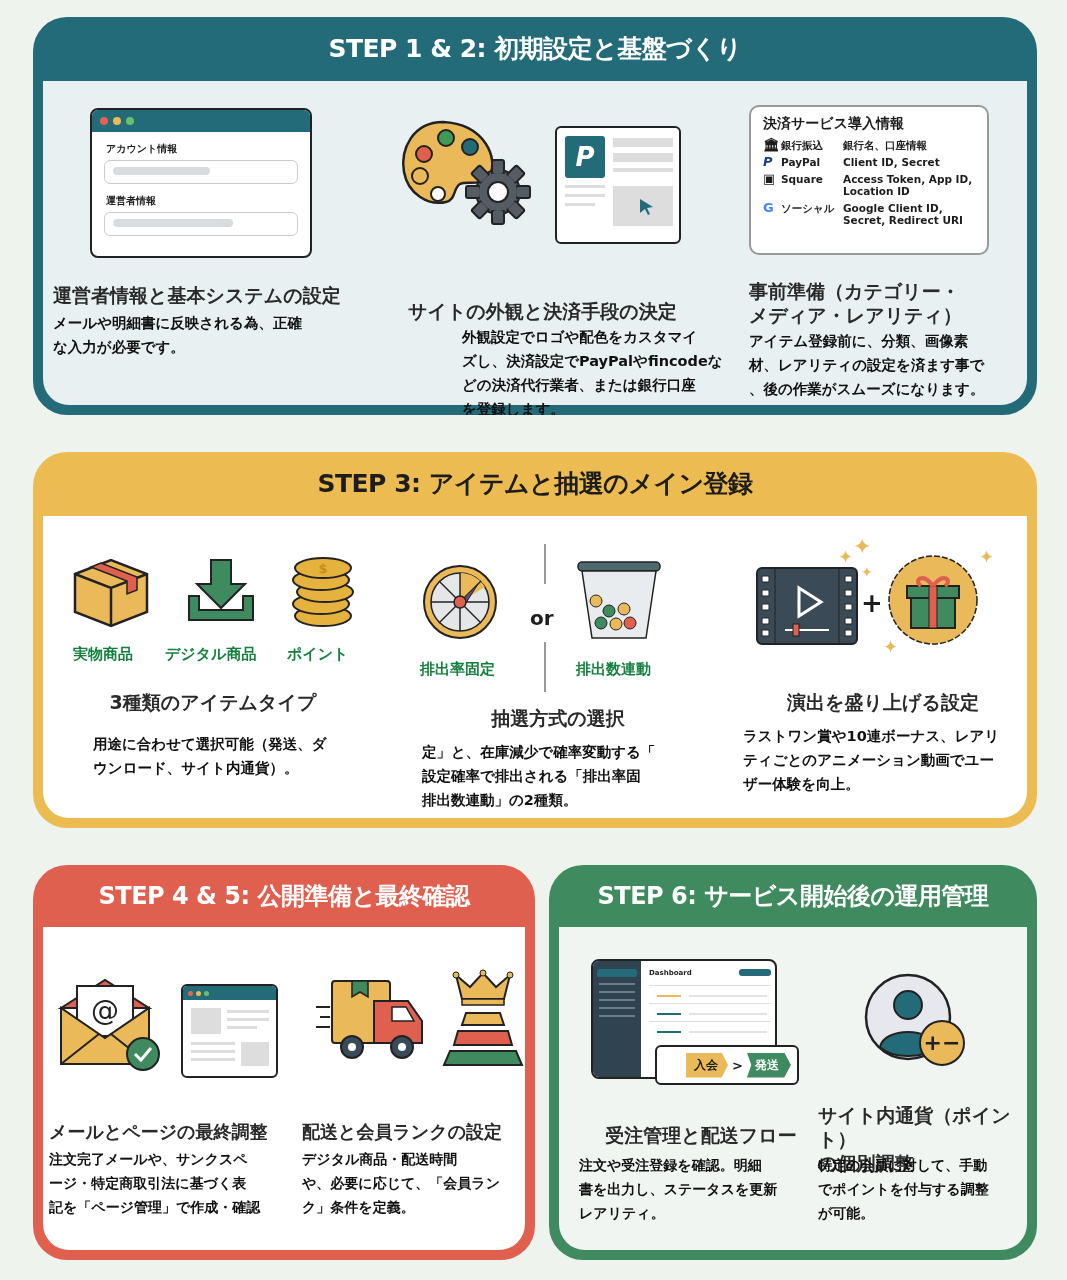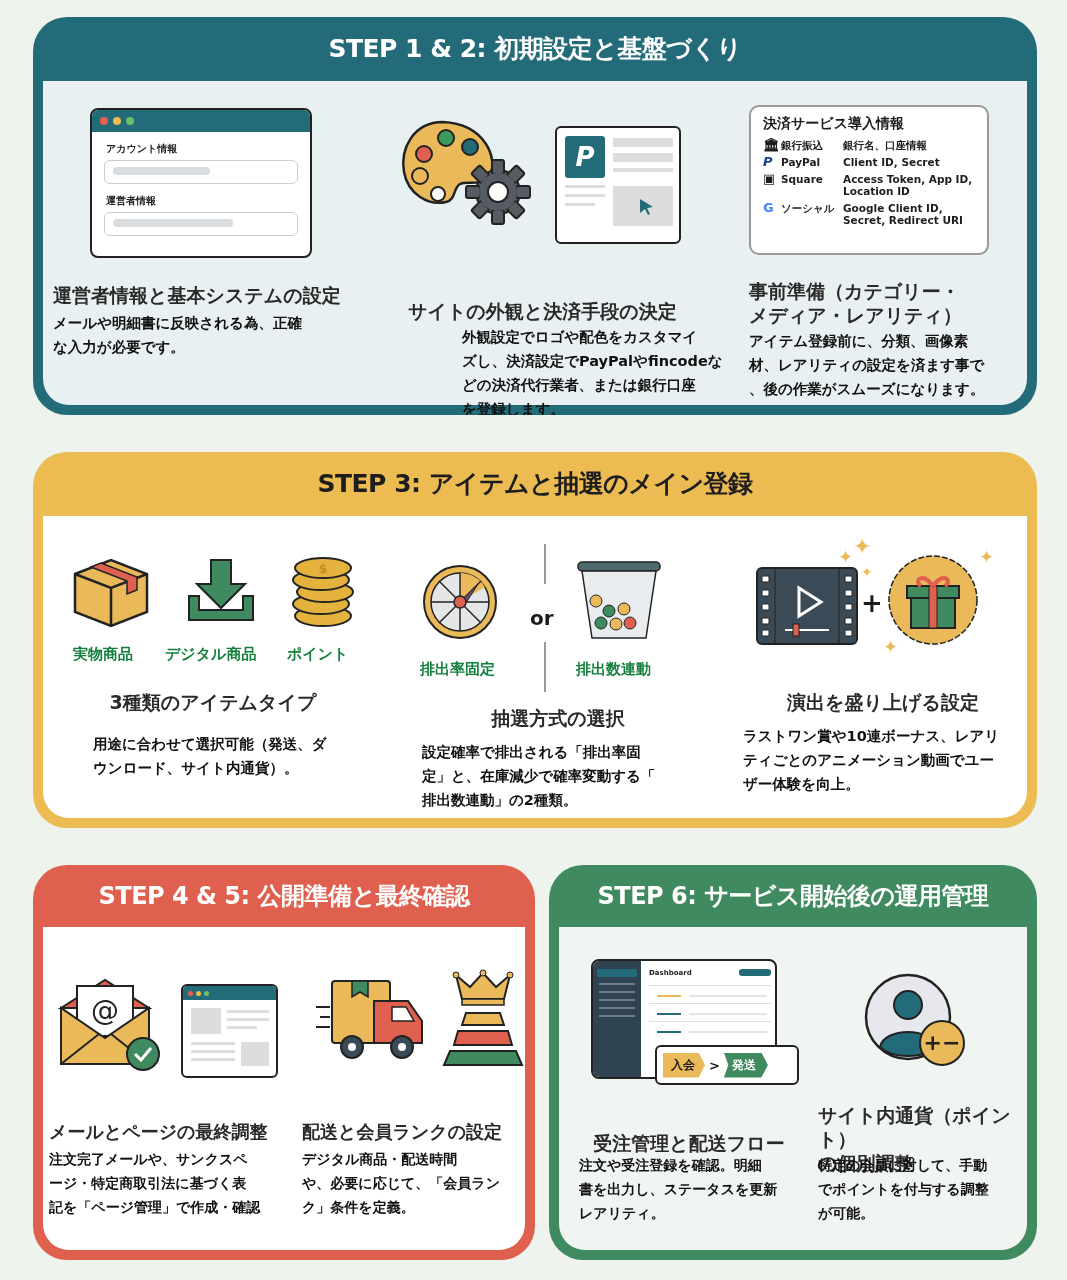--- a/index.html
+++ b/index.html
@@ -228,22 +228,22 @@
           <circle cx="50" cy="51" r="6" fill="#eab95a"></circle>
           <circle cx="27" cy="65" r="6" fill="#3f8a5e"></circle>
           <circle cx="42" cy="66" r="6" fill="#eab95a"></circle>
           <circle cx="56" cy="65" r="6" fill="#e0604f"></circle>
         </g>
       </svg>
       <div class="abs label-sm" style="left:12px;top:128px;">排出率固定</div>
       <div class="abs label-sm" style="left:168px;top:128px;">排出数連動</div>
       <div class="abs title center" style="left:0;top:174px;width:300px;">抽選方式の選択</div>
       <div class="abs desc" style="left:14px;top:208px;width:290px;">
+        <div>定」と、在庫減少で確率変動する「</div>
         <div>設定確率で排出される「排出率固</div>
-        <div>定」と、在庫減少で確率変動する「</div>
         <div>排出数連動」の2種類。</div>
       </div>
     </div>
 
     <div class="col" style="left:690px;top:0;width:310px;height:300px;">
       <svg class="abs" style="left:22px;top:50px;" width="104" height="80" viewBox="0 0 104 80">
         <rect x="2" y="2" width="100" height="76" rx="5" fill="#3a4a57" stroke="#222" stroke-width="2"></rect>
         <g fill="#fff" stroke="#222" stroke-width="1">
           <rect x="7" y="10" width="7" height="6" rx="1"></rect>
             <rect x="7" y="24" width="7" height="6" rx="1"></rect>
@@ -378,25 +378,25 @@
         <div class="abs" style="left:64px;top:34px;width:24px;height:2px;background:#eab95a;"></div>
         <div class="abs" style="left:56px;top:42px;width:122px;height:1px;background:#ddd;"></div>
         <div class="abs" style="left:64px;top:52px;width:24px;height:2px;background:#236b79;"></div>
         <div class="abs" style="left:56px;top:60px;width:122px;height:1px;background:#ddd;"></div>
         <div class="abs" style="left:64px;top:70px;width:24px;height:2px;background:#236b79;"></div>
         <div class="abs" style="left:96px;top:34px;width:78px;height:2px;background:#e4e4e4;"></div>
         <div class="abs" style="left:96px;top:52px;width:78px;height:2px;background:#e4e4e4;"></div>
         <div class="abs" style="left:96px;top:70px;width:78px;height:2px;background:#e4e4e4;"></div>
       </div>
       <div class="abs" style="left:96px;top:118px;width:144px;height:40px;background:#fff;border:2px solid #222;border-radius:6px;display:flex;align-items:center;padding-left:6px;gap:4px;">
-        <span style="background:#eab95a;font-weight:bold;font-size:12px;padding:4px 10px 4px 8px;clip-path:polygon(0 0,85% 0,100% 50%,85% 100%,0 100%);">入会</span>
+        <span style="background:#eab95a;font-weight:bold;font-size:12px;padding:4px 10px 4px 8px;clip-path:polygon(0 0,85% 0,100% 50%,85% 100%,0 100%);margin-left:23px;">入会</span>
         <span style="font-weight:bold;font-size:13px;">&gt;</span>
         <span style="background:#3f8a5e;color:#fff;font-weight:bold;font-size:12px;padding:4px 12px 4px 8px;clip-path:polygon(0 0,85% 0,100% 50%,85% 100%,0 100%,10% 50%);">発送</span>
       </div>
-      <div class="abs title center" style="left:0;top:196px;width:260px;margin-top:8px;">受注管理と配送フロー</div>
+      <div class="abs title center" style="left:12px;top:196px;width:260px;">受注管理と配送フロー</div>
       <div class="abs desc" style="left:20px;top:226px;width:240px;font-size:14px;">
         <div>注文や受注登録を確認。明細</div>
         <div>書を出力し、ステータスを更新</div>
         <div>レアリティ。</div>
       </div>
     </div>
 
     <div class="col" style="left:255px;top:0;width:215px;height:320px;">
       <svg class="abs" style="left:48px;top:44px;" width="110" height="100" viewBox="0 0 110 100">
         <circle cx="46" cy="46" r="42" fill="#e6e8ee" stroke="#222" stroke-width="2.5"></circle>

